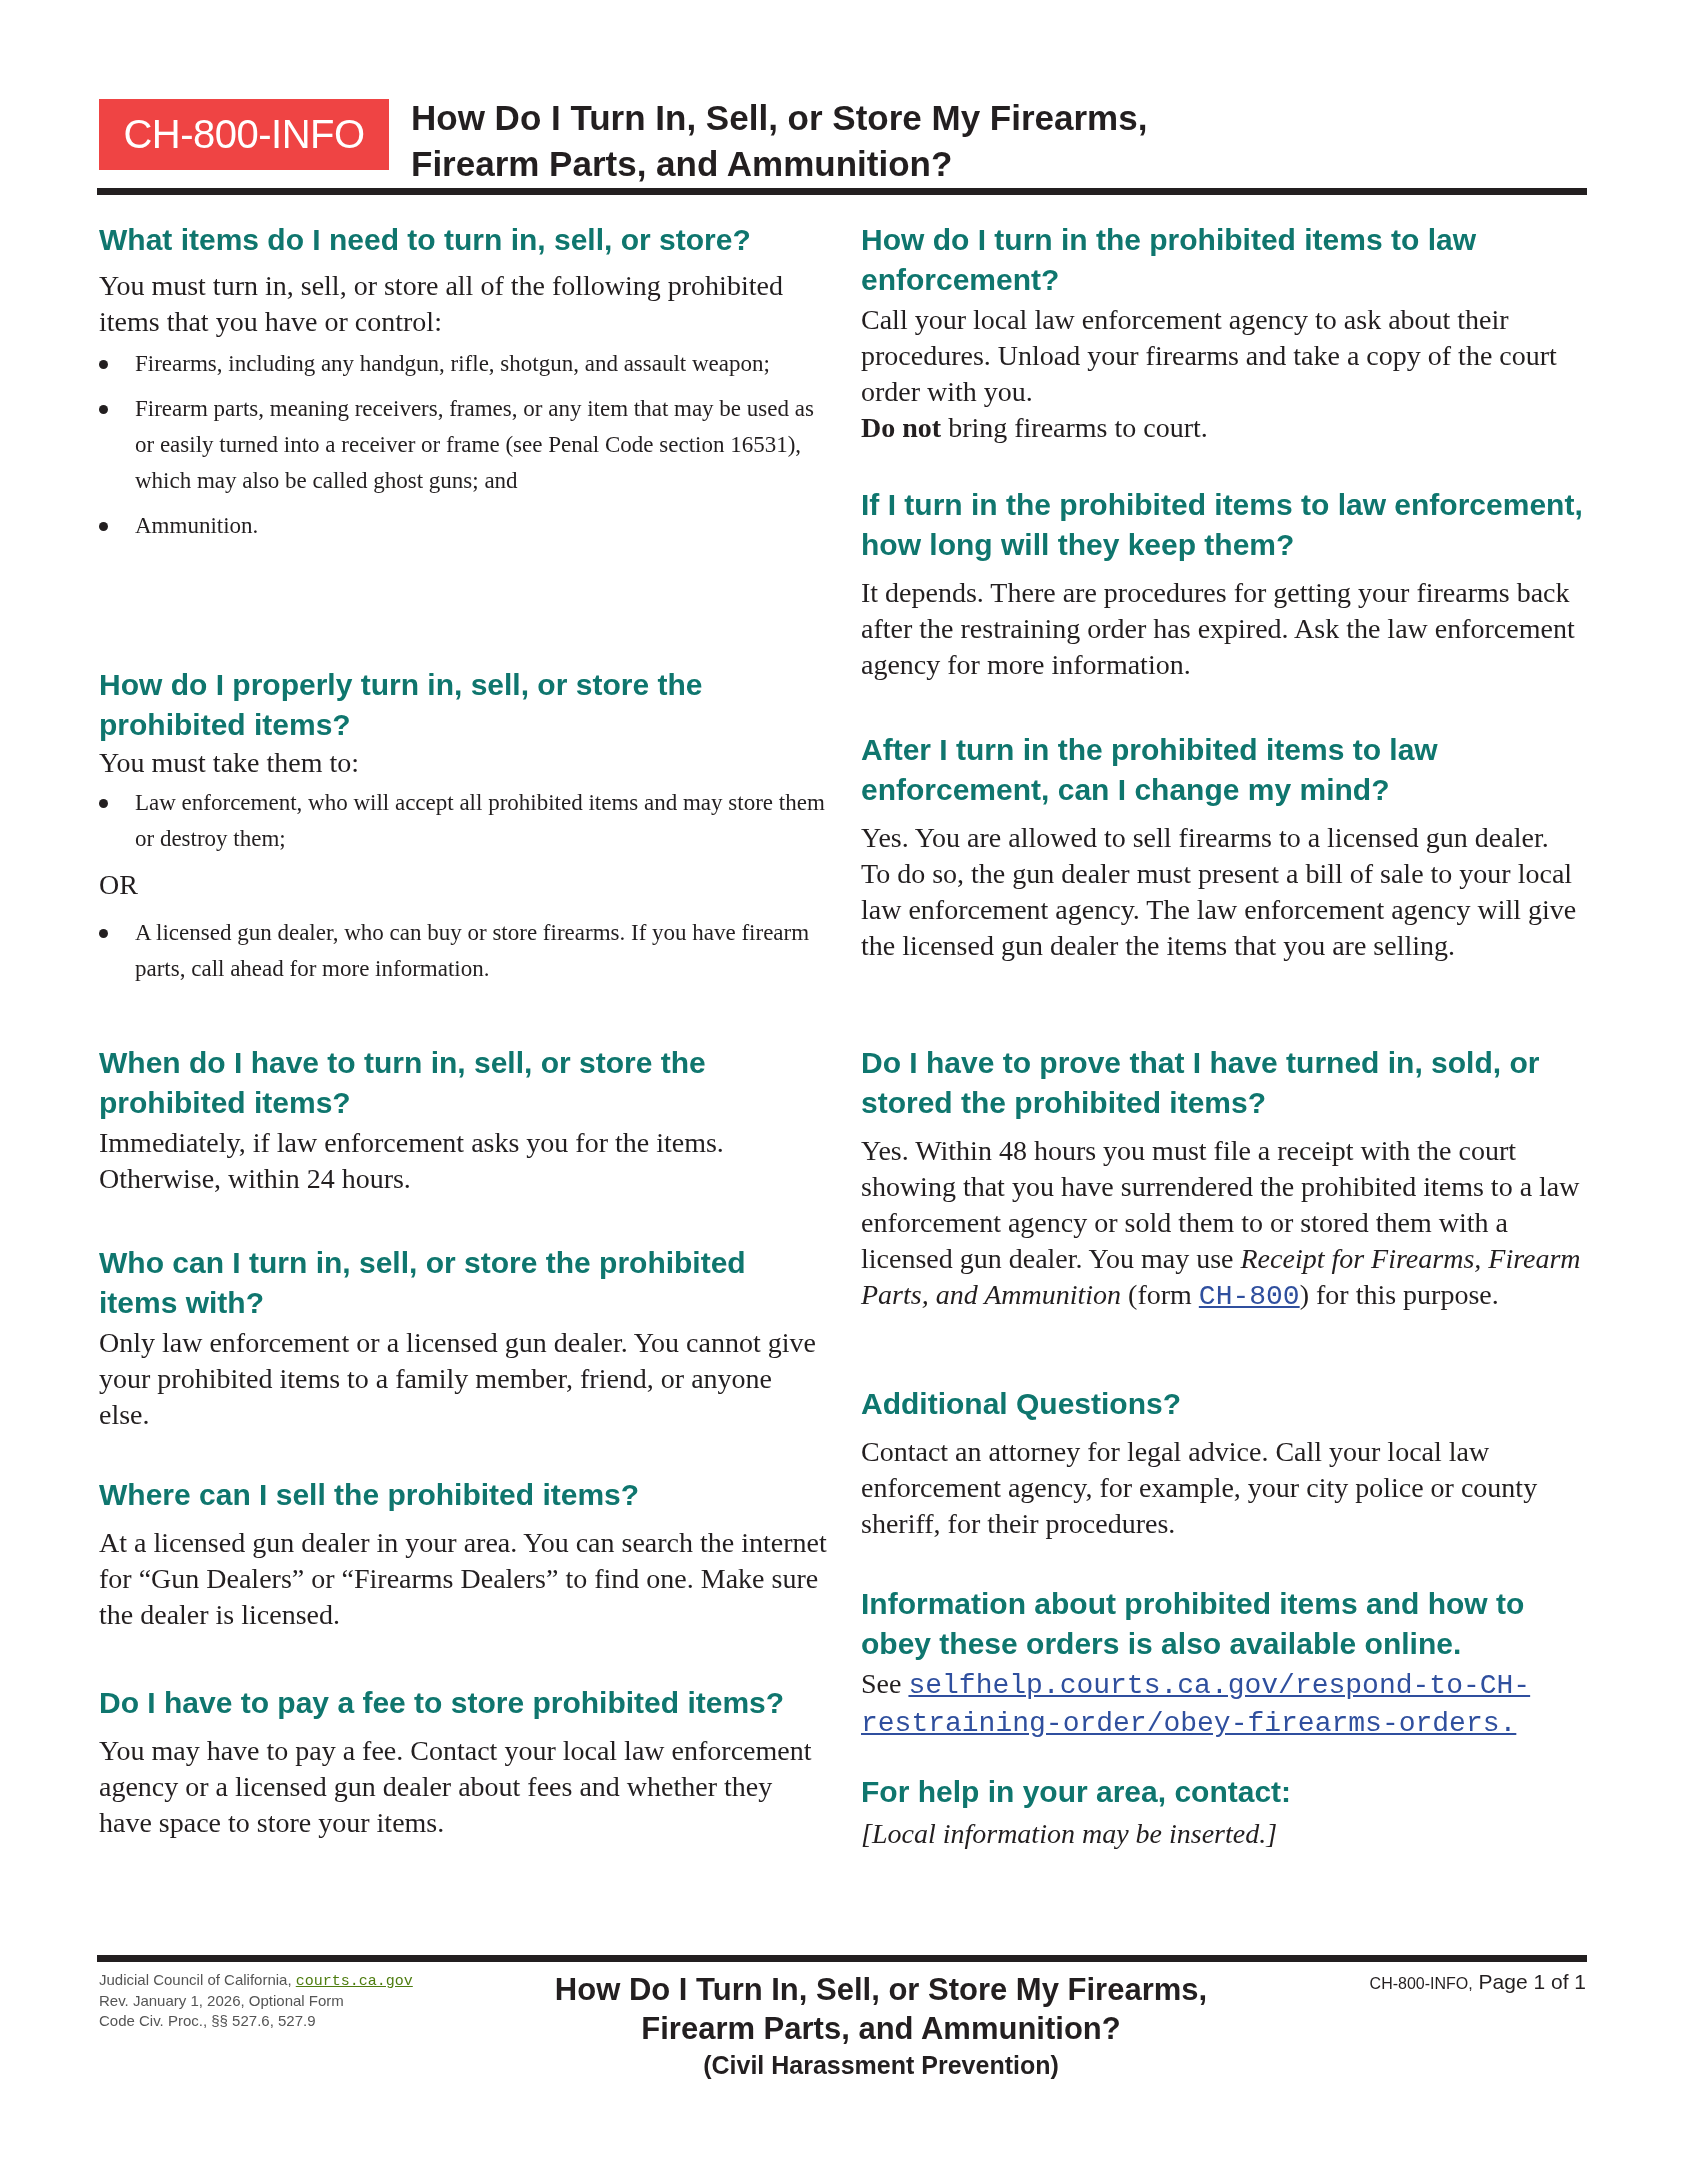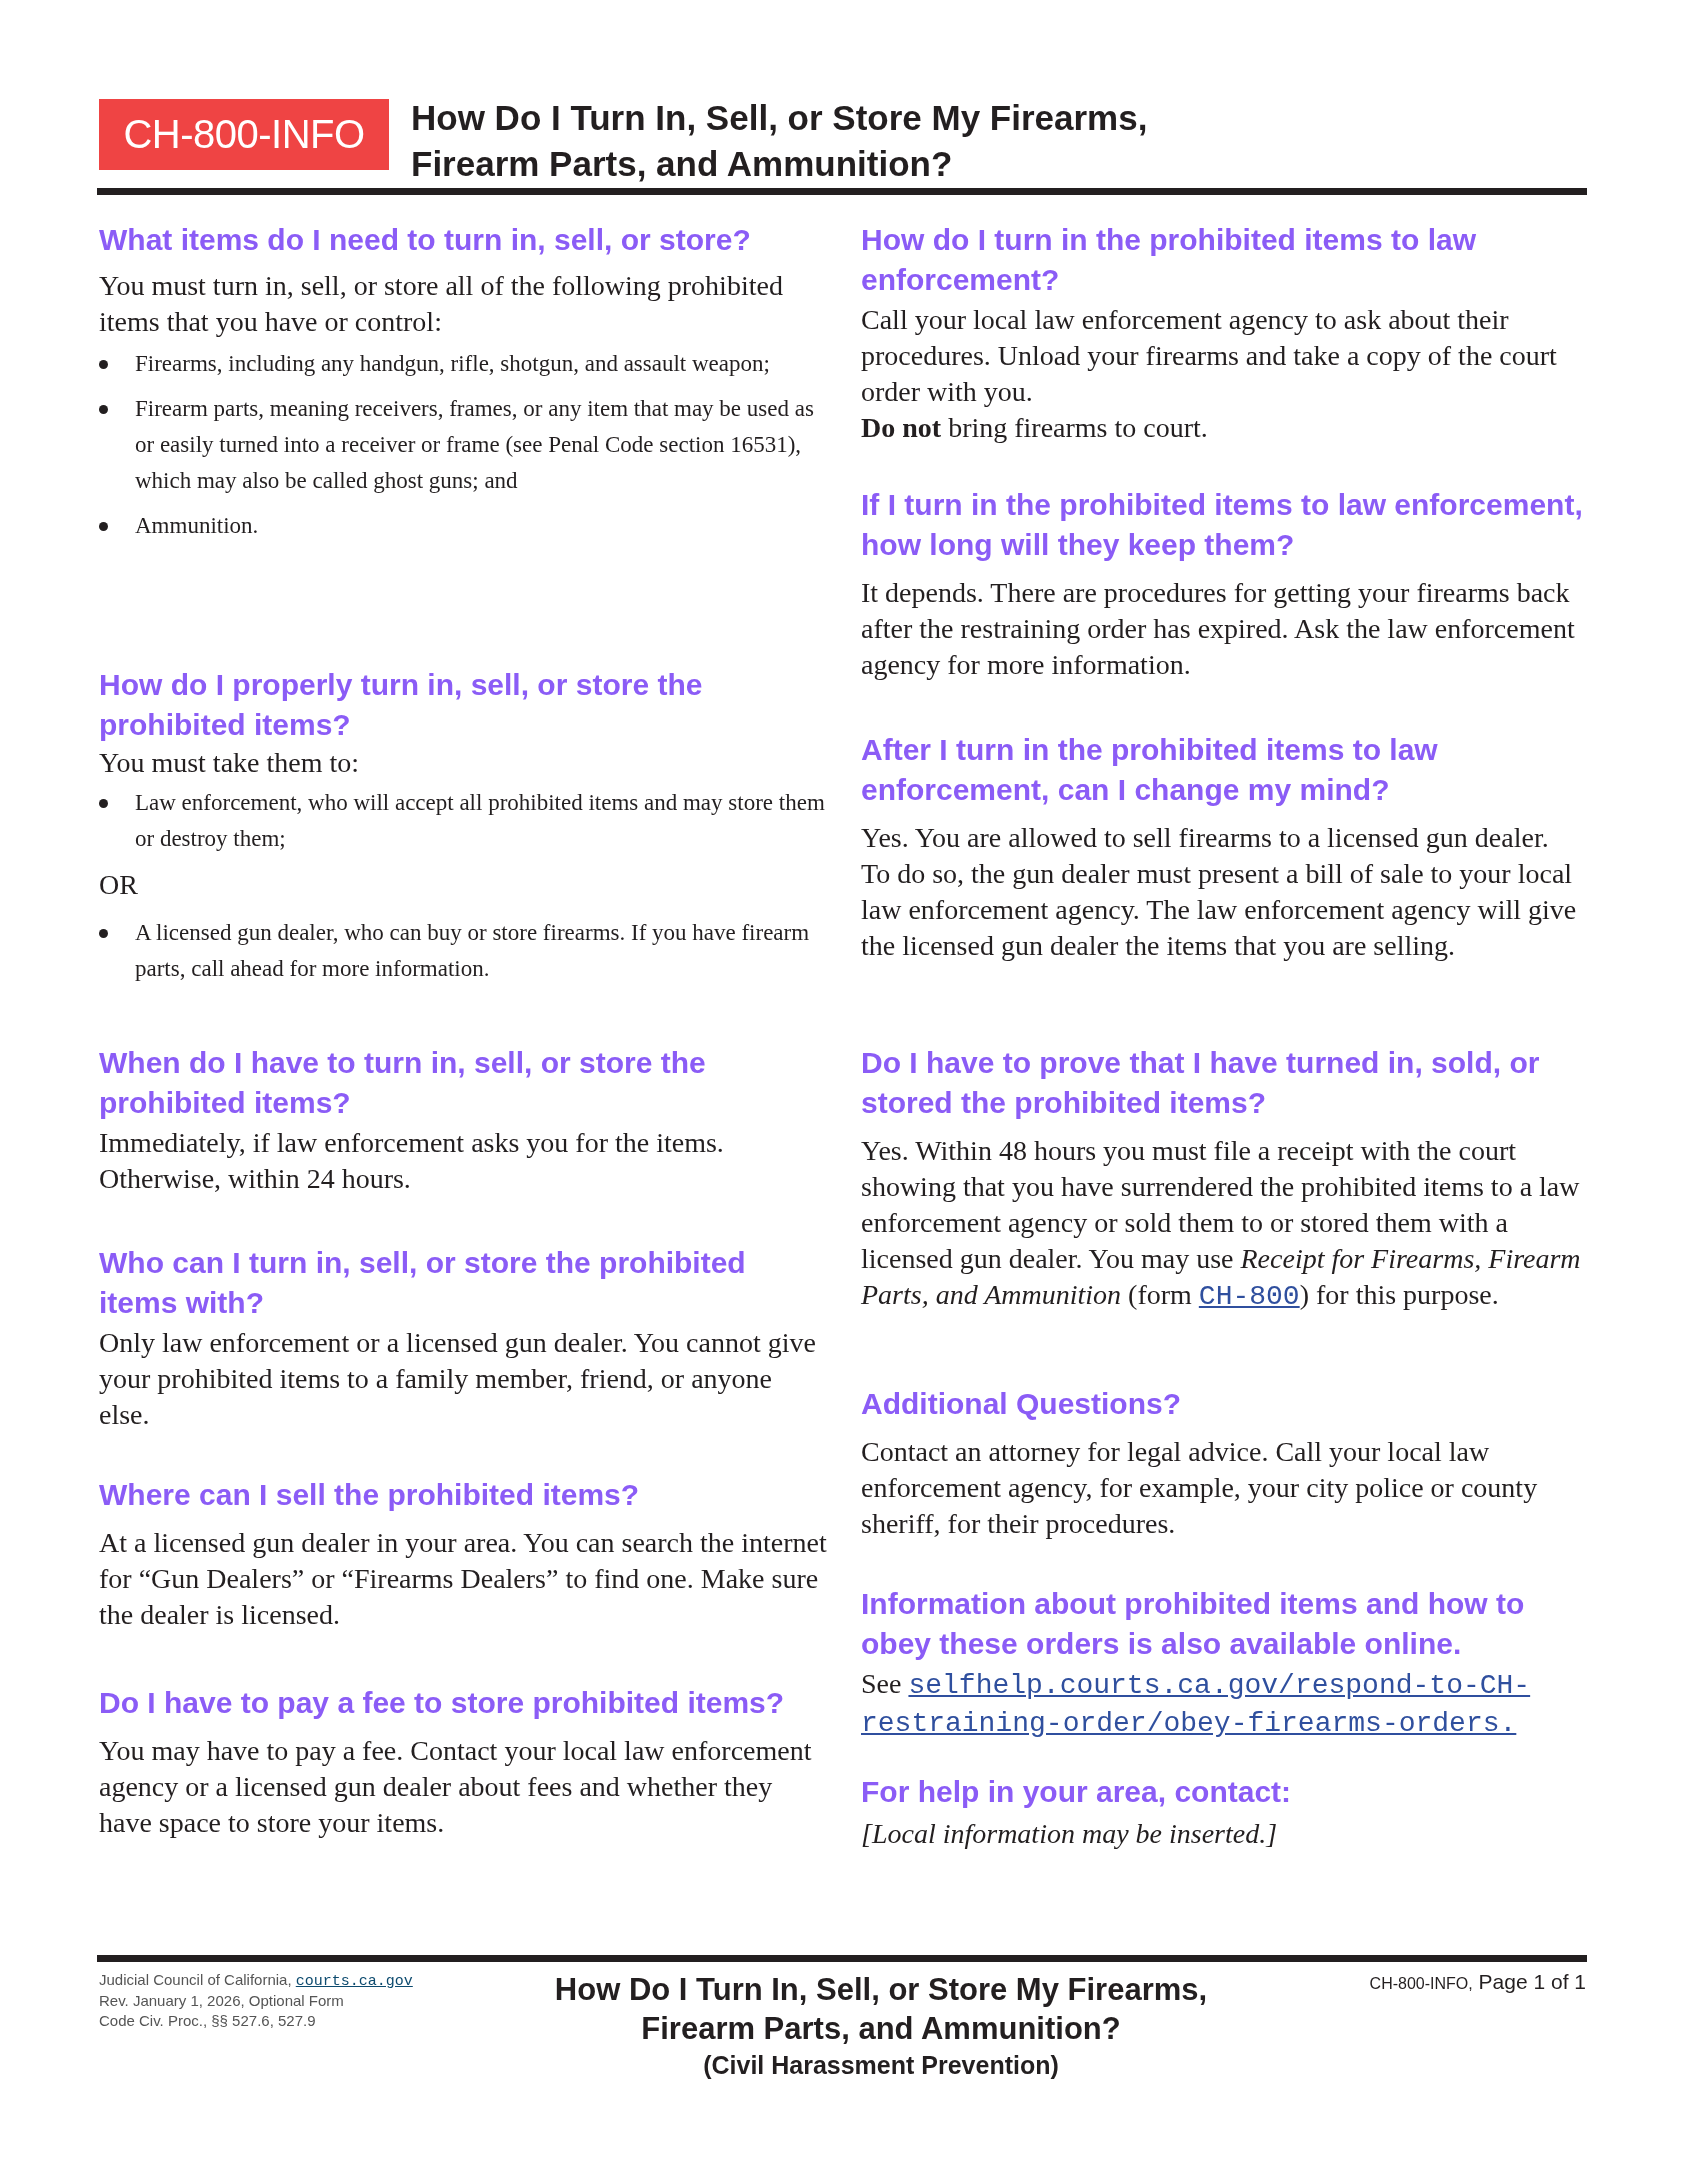--- a/index.html
+++ b/index.html
@@ -7,31 +7,31 @@
 
   #form-id-box { position: absolute; left: 99px; top: 99px; width: 290px; height: 71px; background: #ef4444; color: #fff;
     display: flex; align-items: center; justify-content: center; font-family: "Liberation Sans", sans-serif; font-size: 40px; letter-spacing: -0.5px; }
   #header-title { position: absolute; left: 411px; top: 95px; width: 1139px; font-family: "Liberation Sans", sans-serif; font-weight: bold;
     font-size: 35px; line-height: 46px; color: #231f20; }
   .rule { position: absolute; left: 97px; width: 1490px; height: 7px; background: #231f20; }
 
   .block { position: absolute; }
   .col-left { left: 99px; width: 728px; }
   .col-right { left: 861px; width: 723px; }
-  h2.q { margin: 0; font-family: "Liberation Sans", sans-serif; font-weight: bold; font-size: 30px; line-height: 40px; color: #8b5cf6; }
+  h2.q { margin: 0; font-family: "Liberation Sans", sans-serif; font-weight: bold; font-size: 30px; line-height: 40px; color: #0f766e; }
   p.body, div.body { margin: 0; font-family: "Liberation Serif", serif; font-size: 28px; line-height: 36px; color: #231f20; }
   ul.bul { list-style: none; margin: 0; padding: 0; }
   ul.bul li { position: relative; padding-left: 36px; font-family: "Liberation Serif", serif; font-size: 23px; line-height: 36px; margin-bottom: 9px; }
   ul.bul li .dot { position: absolute; left: 0; top: 14px; width: 9px; height: 9px; border-radius: 50%; background: #231f20; }
   a.link { color: #2f4f9e; text-decoration: underline; font-family: Liberation Mono, monospace; }
   i { font-style: italic; }
   b { font-weight: bold; }
 
   #footer-left { position: absolute; left: 99px; top: 1970px; font-family: "Liberation Sans", sans-serif; font-size: 15px; line-height: 19.3px; color: #555; }
-  #footer-left a { color: #0c4a6e; }
+  #footer-left a { color: #4d7c0f; }
   #footer-center { position: absolute; left: 485px; top: 1970px; width: 792px; text-align: center; font-family: "Liberation Sans", sans-serif; font-weight: bold; color: #231f20; }
   #footer-center .t { font-size: 31px; line-height: 39px; }
   #footer-center .s { font-size: 25px; line-height: 34px; }
   #footer-right { position: absolute; right: 97px; top: 1970px; font-family: "Liberation Sans", sans-serif; font-size: 21px; color: #231f20; }
   #footer-right .fid { font-size: 16px; }
 </style>
 </head>
 <body>
 
 <div id="form-id-box">

